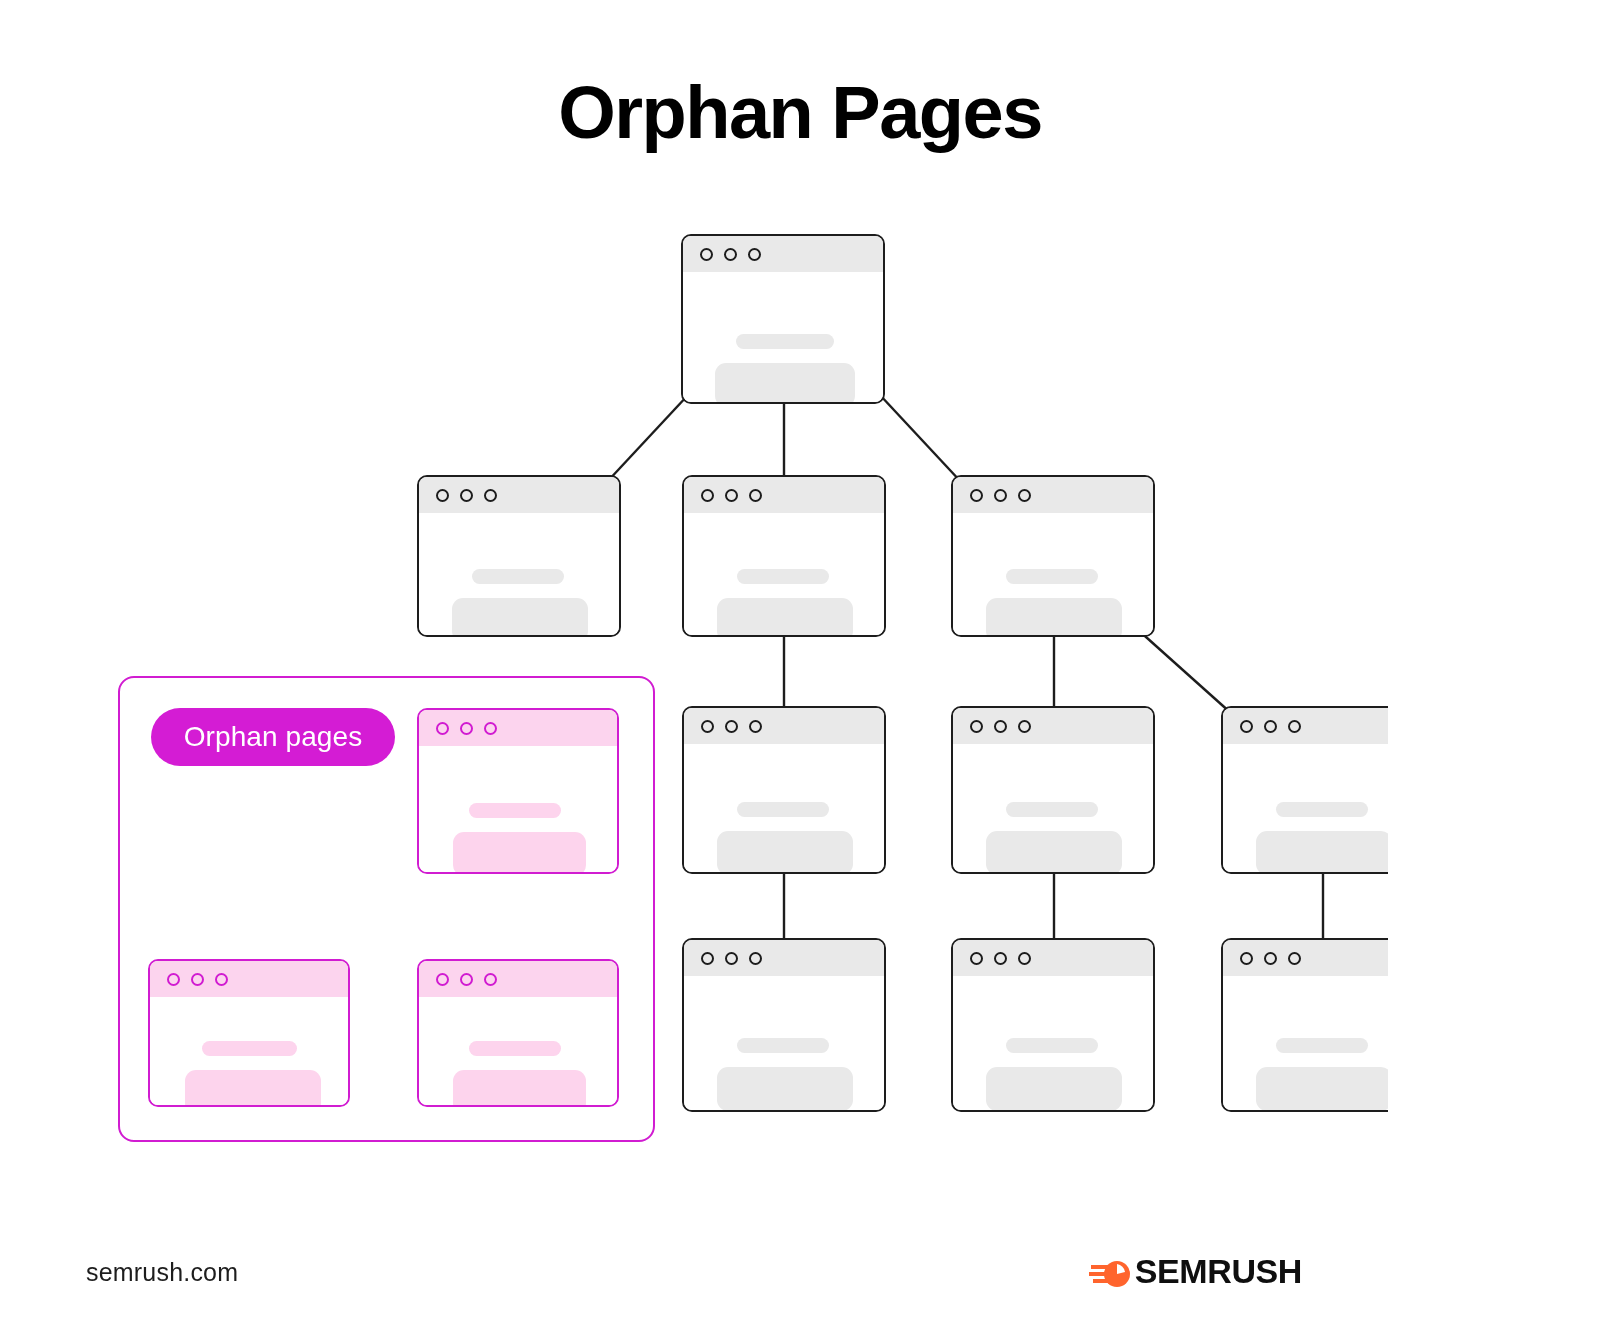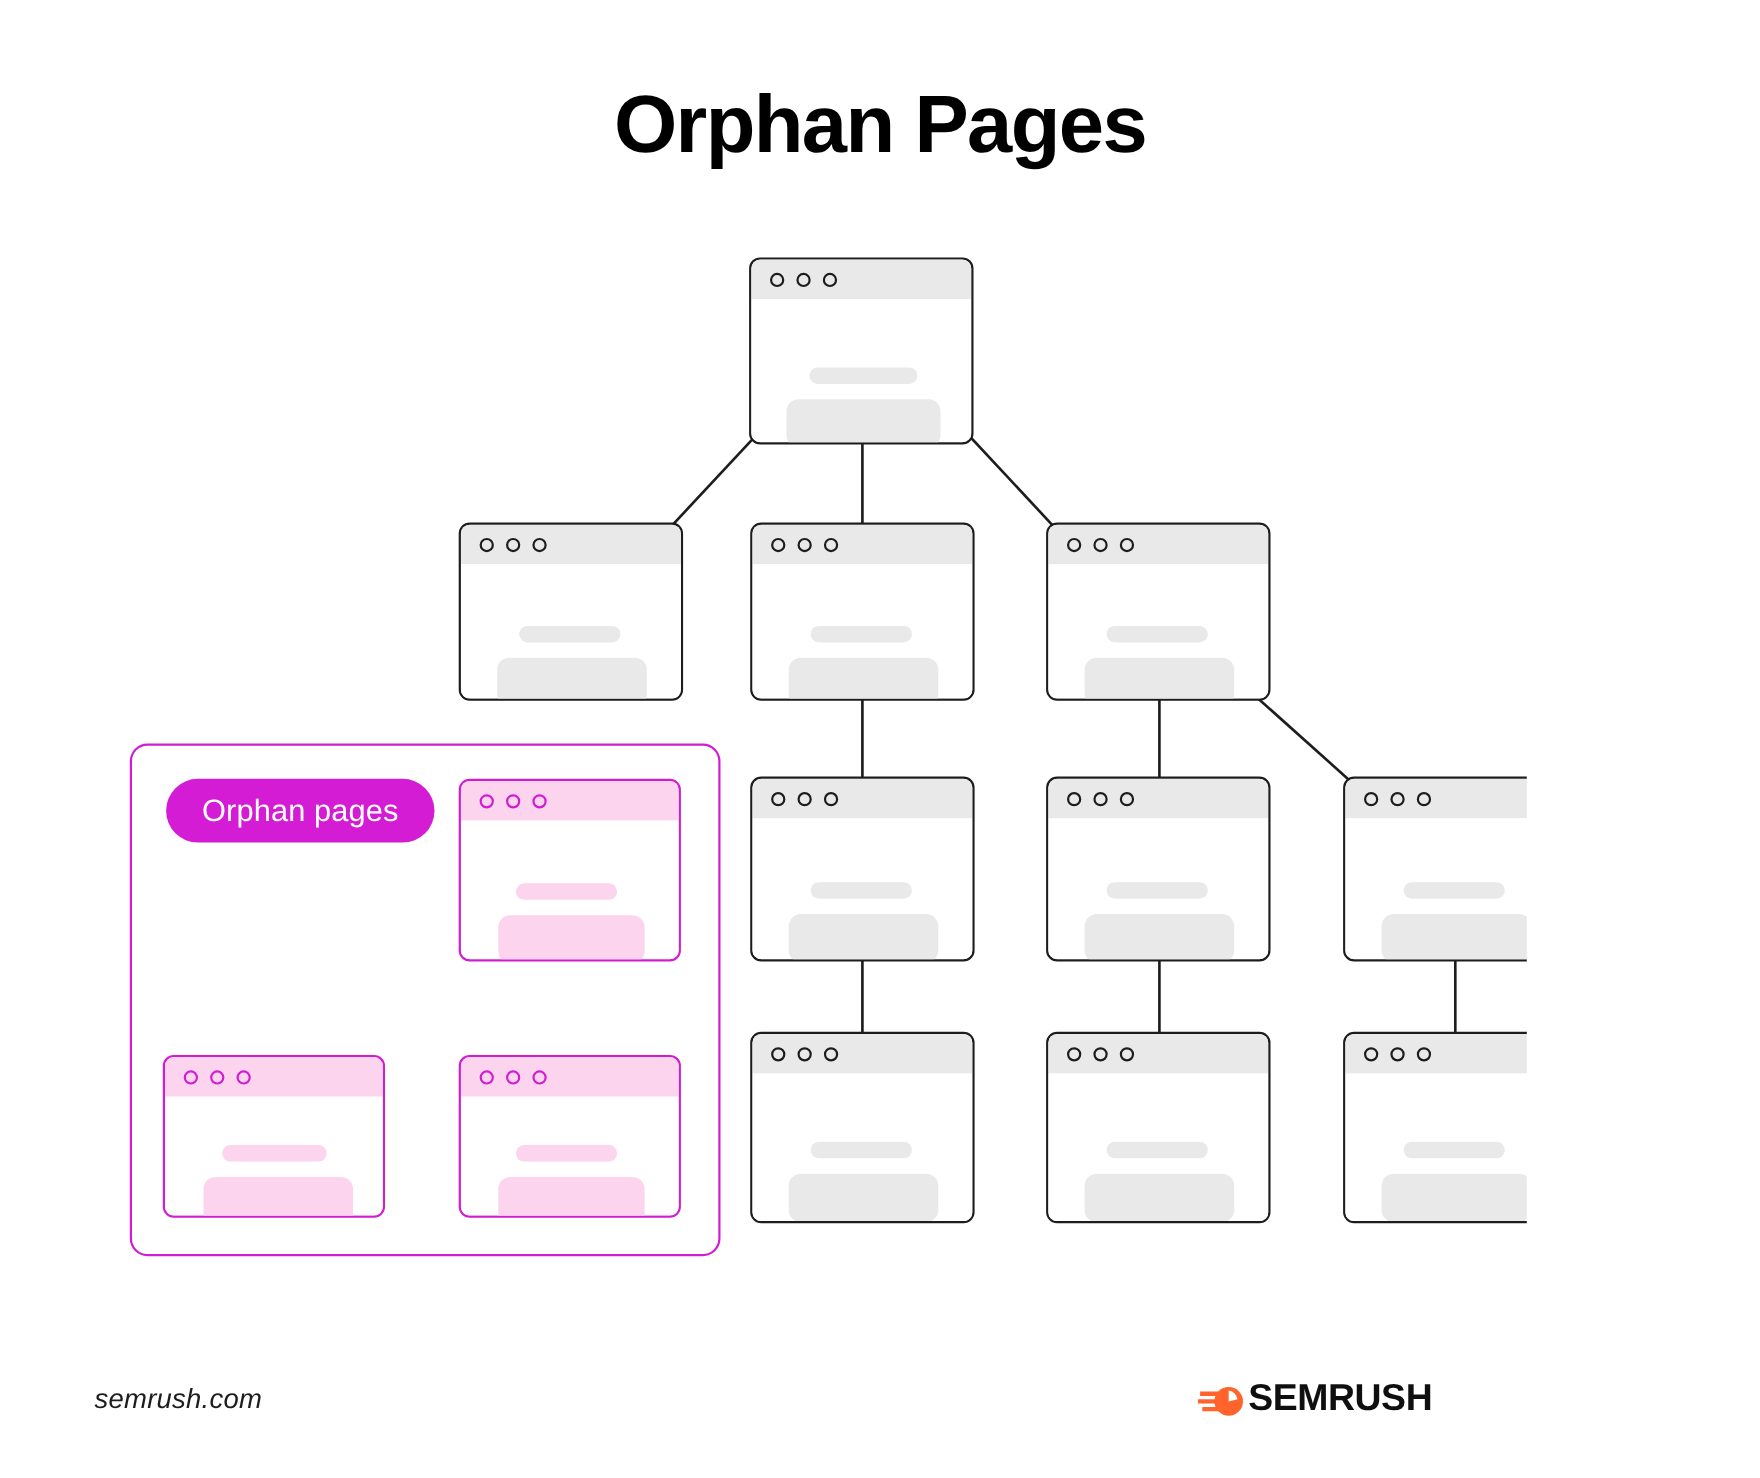--- a/index.html
+++ b/index.html
@@ -115,21 +115,20 @@
   .card.pink .bar-lg { background: #fdd4ed; }
 
   
   .footer-url {
     position: absolute;
     left: 86px;
     top: 1258px;
     font-size: 25px;
     color: #1d1d1d;
     letter-spacing: 0.2px;
-    font-style: italic;
   }
   .brand {
     position: absolute;
     right: 86px;
     top: 1252px;
     display: flex;
     align-items: center;
   }
   .brand-mark {
     width: 46px;

